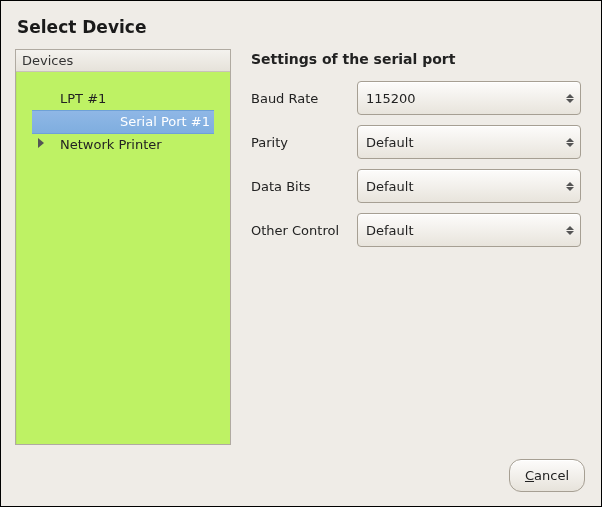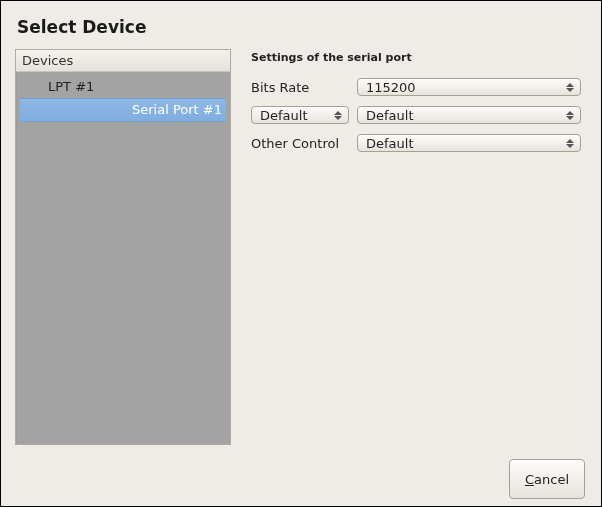--- a/index.html
+++ b/index.html
@@ -21,32 +21,32 @@
     margin: 4px 0 12px 2px;
     color: #1a1a1a;
   }
   .content {
     display: flex;
     gap: 20px;
   }
   .tree-panel {
     width: 216px;
     height: 396px;
-    background: #a3a3a3;
+    background: #bef264;
     border: 1px solid #b0aaa1;
     box-shadow: inset 1px 1px 0 rgba(0,0,0,0.04);
   }
   .tree-header {
     background: linear-gradient(#f4f2ee, #e6e2da);
     border-bottom: 1px solid #c9c3b9;
     padding: 3px 6px;
     font-size: 13px;
     color: #333;
   }
-  .tree-body { padding: 4px; }
+  .tree-body { padding: 16px; }
   .tree-item {
     padding: 2px 4px 2px 28px;
     line-height: 18px;
     cursor: default;
     position: relative;
   }
   .tree-item.level0 { padding-left: 28px; }
   .tree-item.selected {
     background: linear-gradient(#8fb7e6, #7faedf);
     color: #fff;
@@ -59,37 +59,37 @@
     left: 6px;
     top: 4px;
     width: 0; height: 0;
     border-top: 5px solid transparent;
     border-bottom: 5px solid transparent;
     border-left: 6px solid #555;
   }
   .settings-panel { flex: 1; padding-top: 2px; }
   .settings-title {
     font-weight: bold;
-    font-size: 11px;
+    font-size: 14px;
     margin-bottom: 14px;
   }
   .settings-grid {
     display: grid;
     grid-template-columns: 98px 1fr;
     row-gap: 10px;
     column-gap: 8px;
     align-items: center;
     max-width: 330px;
   }
   .field-label { font-size: 13px; }
   .combobox {
     display: flex;
     align-items: center;
     justify-content: space-between;
-    height: 18px;
+    height: 34px;
     padding: 0 6px 0 8px;
     background: linear-gradient(#fdfcfb, #e8e4dc);
     border: 1px solid #a69f93;
     border-radius: 4px;
     box-shadow: inset 0 1px 0 #fff;
     cursor: default;
   }
   .combobox .caret {
     display: flex;
     flex-direction: column;
@@ -110,25 +110,25 @@
   }
   .button-row {
     display: flex;
     justify-content: flex-end;
     gap: 8px;
     margin-top: 14px;
     padding-right: 2px;
   }
   .btn {
     min-width: 76px;
-    height: 40px;
+    height: 33px;
     padding: 0 14px;
     background: linear-gradient(#fdfcfb, #e7e3db);
     border: 1px solid #a69f93;
-    border-radius: 4px;
+    border-radius: 12px;
     box-shadow: inset 0 1px 0 #fff;
     font-size: 13px;
     display: flex;
     align-items: center;
     justify-content: center;
     cursor: default;
   }
   .mnemonic { text-decoration: underline; }
 </style>
 </head>
@@ -141,44 +141,50 @@
 
     <div class="tree-panel">
       <div class="tree-header">Devices</div>
       <div class="tree-body">
         <div class="tree-item level0">
           <span>LPT #1</span>
         </div>
         <div class="tree-item level0 selected">
           <span>Serial Port #1</span>
         </div>
+        <div class="tree-item level0">
+          <span class="expander"></span>
+          <span>Network Printer</span>
+        </div>
       </div>
     </div>
 
     <div class="settings-panel">
       <div class="settings-title">Settings of the serial port</div>
       <div class="settings-grid">
 
-        <div class="field-label">Bits Rate</div>
+        <div class="field-label">Baud Rate</div>
         <div class="combobox">
           <span>115200</span>
           <span class="caret">
               <span class="up"></span>
               <span class="down"></span>
             </span>
         </div>
 
+        <div class="field-label">Parity</div>
         <div class="combobox">
           <span>Default</span>
           <span class="caret">
               <span class="up"></span>
               <span class="down"></span>
             </span>
         </div>
 
+        <div class="field-label">Data Bits</div>
         <div class="combobox">
           <span>Default</span>
           <span class="caret">
               <span class="up"></span>
               <span class="down"></span>
             </span>
         </div>
 
         <div class="field-label">Other Control</div>
         <div class="combobox">

